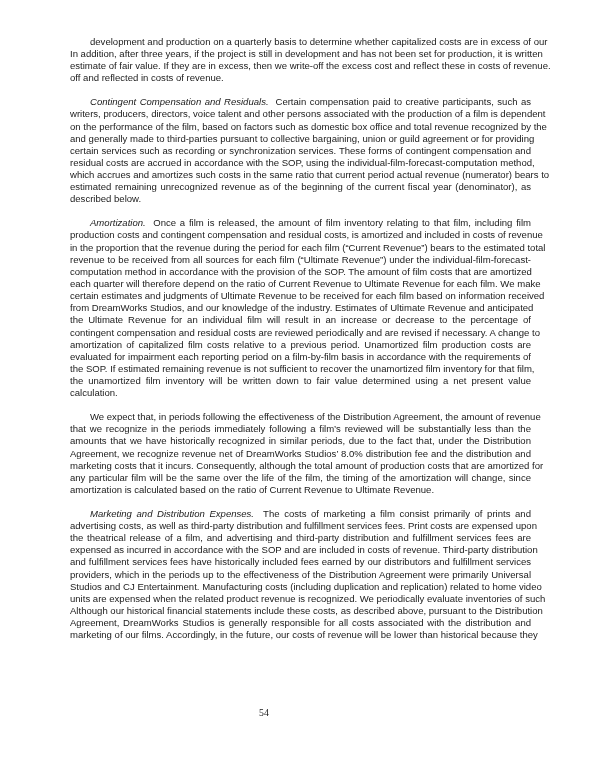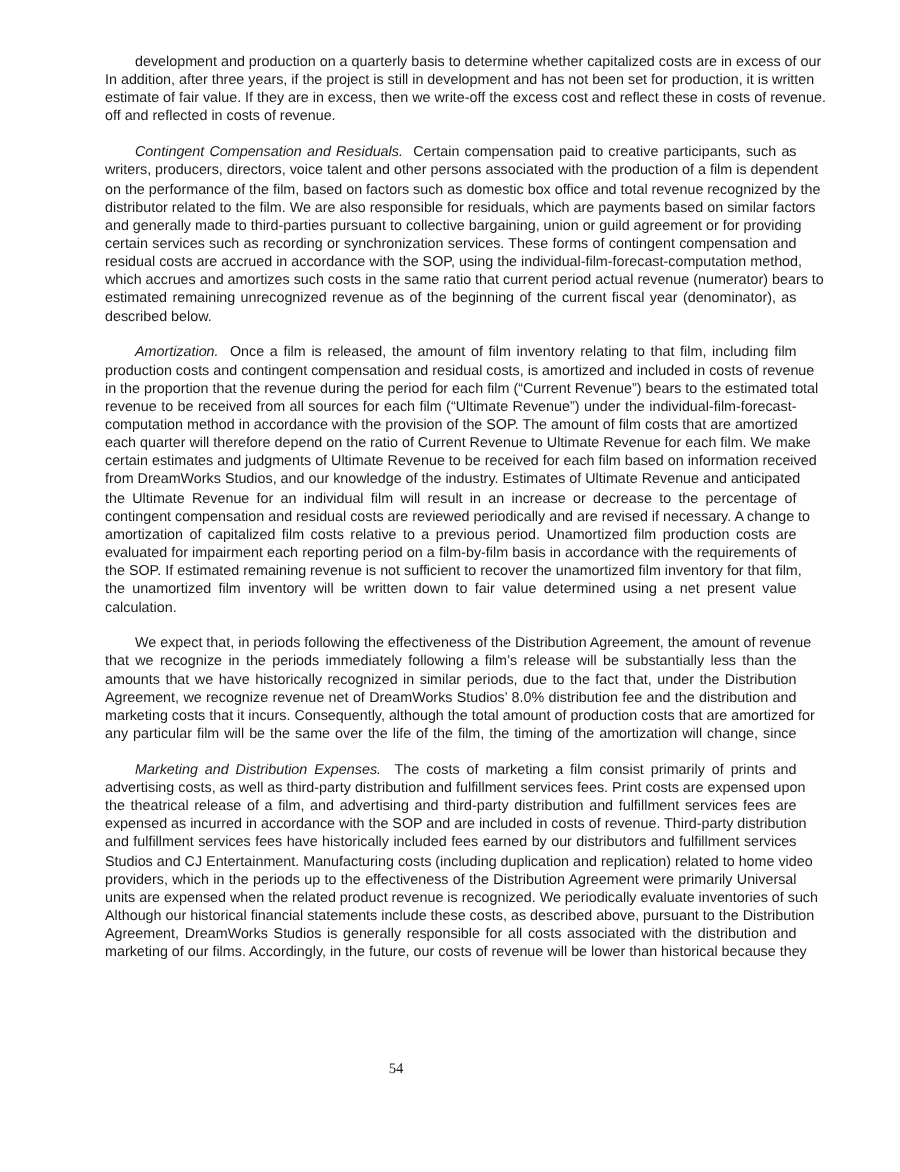--- a/index.html
+++ b/index.html
@@ -25,21 +25,20 @@
   <div class="para">
       <span class="line" style="padding-left: 20px;">development and production on a quarterly basis to determine whether capitalized costs are in excess of our</span>
       <span class="line">In addition, after three years, if the project is still in development and has not been set for production, it is written</span>
       <span class="line">estimate of fair value. If they are in excess, then we write-off the excess cost and reflect these in costs of revenue.</span>
       <span class="line last">off and reflected in costs of revenue.</span>
     </div>
   <div class="para">
       <span class="line" style="padding-left: 20px;"><span class="heading" style="font-style: italic;">Contingent Compensation and Residuals.</span><span style="white-space: pre; margin-top: 16px;">  Certain compensation paid to creative participants, such as</span></span>
       <span class="line">writers, producers, directors, voice talent and other persons associated with the production of a film is dependent</span>
       <span class="line">on the performance of the film, based on factors such as domestic box office and total revenue recognized by the</span>
-      <span class="line">distributor related to the film. We are also responsible for residuals, which are payments based on similar factors</span>
       <span class="line">and generally made to third-parties pursuant to collective bargaining, union or guild agreement or for providing</span>
       <span class="line">certain services such as recording or synchronization services. These forms of contingent compensation and</span>
       <span class="line">residual costs are accrued in accordance with the SOP, using the individual-film-forecast-computation method,</span>
       <span class="line">which accrues and amortizes such costs in the same ratio that current period actual revenue (numerator) bears to</span>
       <span class="line">estimated remaining unrecognized revenue as of the beginning of the current fiscal year (denominator), as</span>
       <span class="line last">described below.</span>
     </div>
   <div class="para">
       <span class="line" style="padding-left: 20px;"><span class="heading" style="font-style: italic;">Amortization.</span><span style="white-space: pre;">  Once a film is released, the amount of film inventory relating to that film, including film</span></span>
       <span class="line">production costs and contingent compensation and residual costs, is amortized and included in costs of revenue</span>
@@ -52,34 +51,35 @@
       <span class="line">the Ultimate Revenue for an individual film will result in an increase or decrease to the percentage of</span>
       <span class="line">contingent compensation and residual costs are reviewed periodically and are revised if necessary. A change to</span>
       <span class="line">amortization of capitalized film costs relative to a previous period. Unamortized film production costs are</span>
       <span class="line">evaluated for impairment each reporting period on a film-by-film basis in accordance with the requirements of</span>
       <span class="line">the SOP. If estimated remaining revenue is not sufficient to recover the unamortized film inventory for that film,</span>
       <span class="line">the unamortized film inventory will be written down to fair value determined using a net present value</span>
       <span class="line last">calculation.</span>
     </div>
   <div class="para">
       <span class="line" style="padding-left: 20px;">We expect that, in periods following the effectiveness of the Distribution Agreement, the amount of revenue</span>
-      <span class="line">that we recognize in the periods immediately following a film’s release will be substantially less than the</span>
+      <span class="line">that we recognize in the periods immediately following a film’s reviewed will be substantially less than the</span>
       <span class="line">amounts that we have historically recognized in similar periods, due to the fact that, under the Distribution</span>
       <span class="line">Agreement, we recognize revenue net of DreamWorks Studios’ 8.0% distribution fee and the distribution and</span>
       <span class="line">marketing costs that it incurs. Consequently, although the total amount of production costs that are amortized for</span>
       <span class="line">any particular film will be the same over the life of the film, the timing of the amortization will change, since</span>
+      <span class="line last">amortization is calculated based on the ratio of Current Revenue to Ultimate Revenue.</span>
     </div>
   <div class="para">
       <span class="line" style="padding-left: 20px;"><span class="heading" style="font-style: italic;">Marketing and Distribution Expenses.</span><span style="white-space: pre;">  The costs of marketing a film consist primarily of prints and</span></span>
       <span class="line">advertising costs, as well as third-party distribution and fulfillment services fees. Print costs are expensed upon</span>
       <span class="line">the theatrical release of a film, and advertising and third-party distribution and fulfillment services fees are</span>
       <span class="line">expensed as incurred in accordance with the SOP and are included in costs of revenue. Third-party distribution</span>
       <span class="line">and fulfillment services fees have historically included fees earned by our distributors and fulfillment services</span>
+      <span class="line">providers, which in the periods up to the effectiveness of the Distribution Agreement were primarily Universal</span>
       <span class="line">Studios and CJ Entertainment. Manufacturing costs (including duplication and replication) related to home video</span>
-      <span class="line">providers, which in the periods up to the effectiveness of the Distribution Agreement were primarily Universal</span>
       <span class="line">units are expensed when the related product revenue is recognized. We periodically evaluate inventories of such</span>
       <span class="line">Although our historical financial statements include these costs, as described above, pursuant to the Distribution</span>
       <span class="line">Agreement, DreamWorks Studios is generally responsible for all costs associated with the distribution and</span>
       <span class="line">marketing of our films. Accordingly, in the future, our costs of revenue will be lower than historical because they</span>
     </div>
 </div>
 
 <div class="page-number">54</div>
 
 </body></html>

